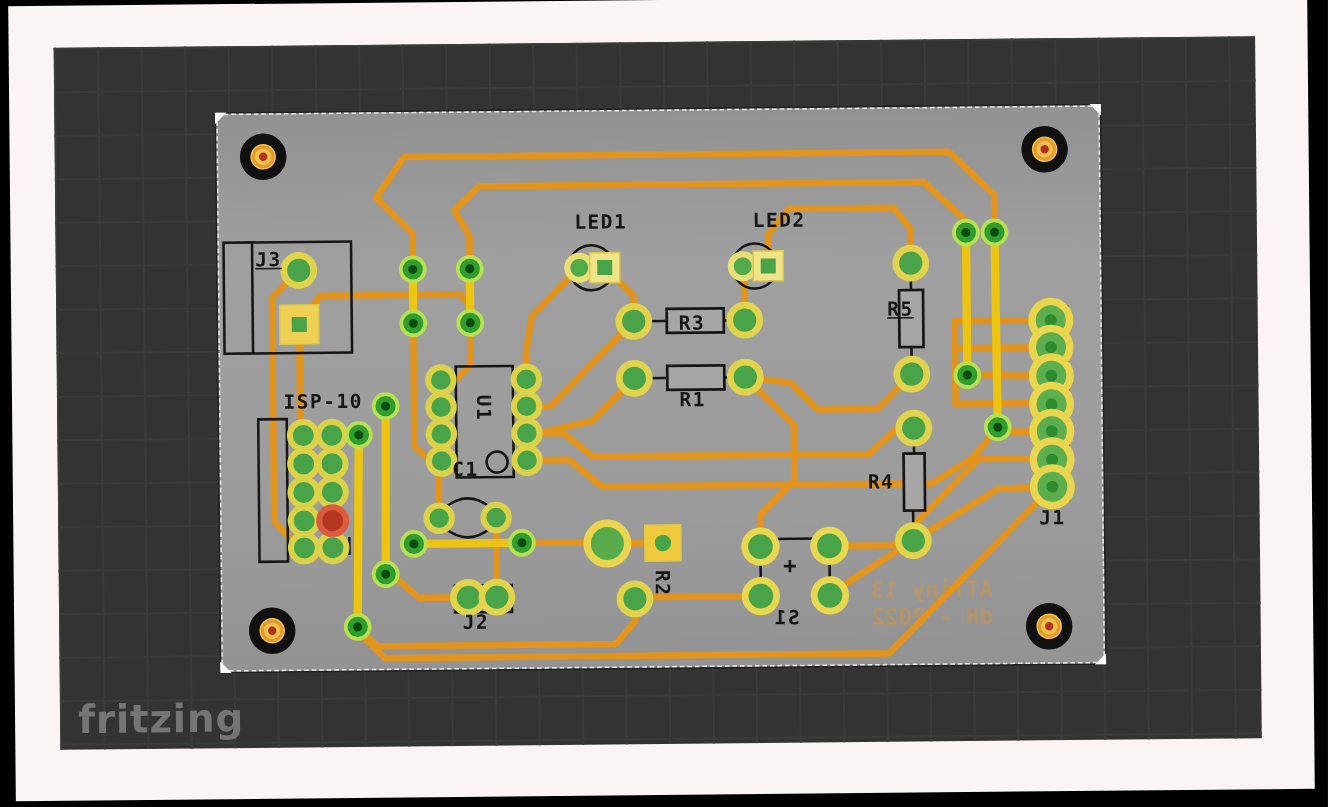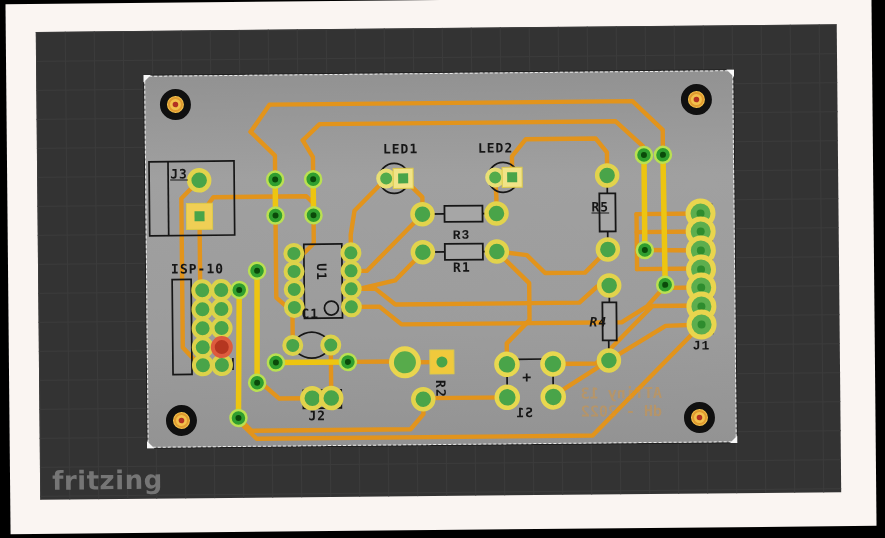--- a/index.html
+++ b/index.html
@@ -226,28 +226,28 @@
               <circle cx="33" cy="344" r="12" fill="#f2c14b" stroke="#101010" stroke-width="7"></circle>
               <circle cx="33" cy="344" r="6.5" fill="none" stroke="#e09a30" stroke-width="2"></circle>
               <circle cx="33" cy="344" r="2.8" fill="#b23222"></circle>
               <circle cx="551" cy="346" r="12" fill="#f2c14b" stroke="#101010" stroke-width="7"></circle>
               <circle cx="551" cy="346" r="6.5" fill="none" stroke="#e09a30" stroke-width="2"></circle>
               <circle cx="551" cy="346" r="2.8" fill="#b23222"></circle>
             </g>
         </svg>
 
         <div class="lbl" style="left:24px;top:91px;text-decoration:underline;">J3</div>
-        <div class="lbl" style="left:24px;top:186px;">ISP-10</div>
+        <div class="lbl" style="left:42px;top:186px;">ISP-10</div>
         <div class="lbl" style="left:237px;top:68px;">LED1</div>
-        <div class="lbl" style="left:332px;top:68px;text-align:center;">LED2</div>
-        <div class="lbl" style="left:306px;top:155px;font-family:Liberation Mono, monospace;">R3</div>
+        <div class="lbl" style="left:356px;top:68px;text-align:center;">LED2</div>
+        <div class="lbl" style="left:306px;top:136px;">R3</div>
         <div class="lbl" style="left:306px;top:187px;">R1</div>
         <div class="lbl" style="left:445px;top:128px;text-decoration:underline;">R5</div>
-        <div class="lbl" style="left:442px;top:243px;font-style:italic;">R4</div>
-        <div class="lbl" style="left:545px;top:268px;font-family:Liberation Mono, monospace;">J1</div>
+        <div class="lbl" style="left:431px;top:243px;">R4</div>
+        <div class="lbl" style="left:545px;top:268px;">J1</div>
         <div class="lbl" style="left:160px;top:334px;text-align:center;">J2</div>
         <div class="lbl" style="left:154px;top:232px;">C1</div>
         <div class="lbl rot90" style="left:181px;top:188px;">U1</div>
         <div class="lbl rot90" style="left:299px;top:306px;">R2</div>
         <div class="lbl mirror" style="left:367px;top:333px;">S1</div>
         <div class="lbl" style="left:374px;top:297px;font-size:15px;">+</div>
 
         <div class="btm-text">
           <div>ATTiny 13</div>
           <div>dH - 2022</div>

